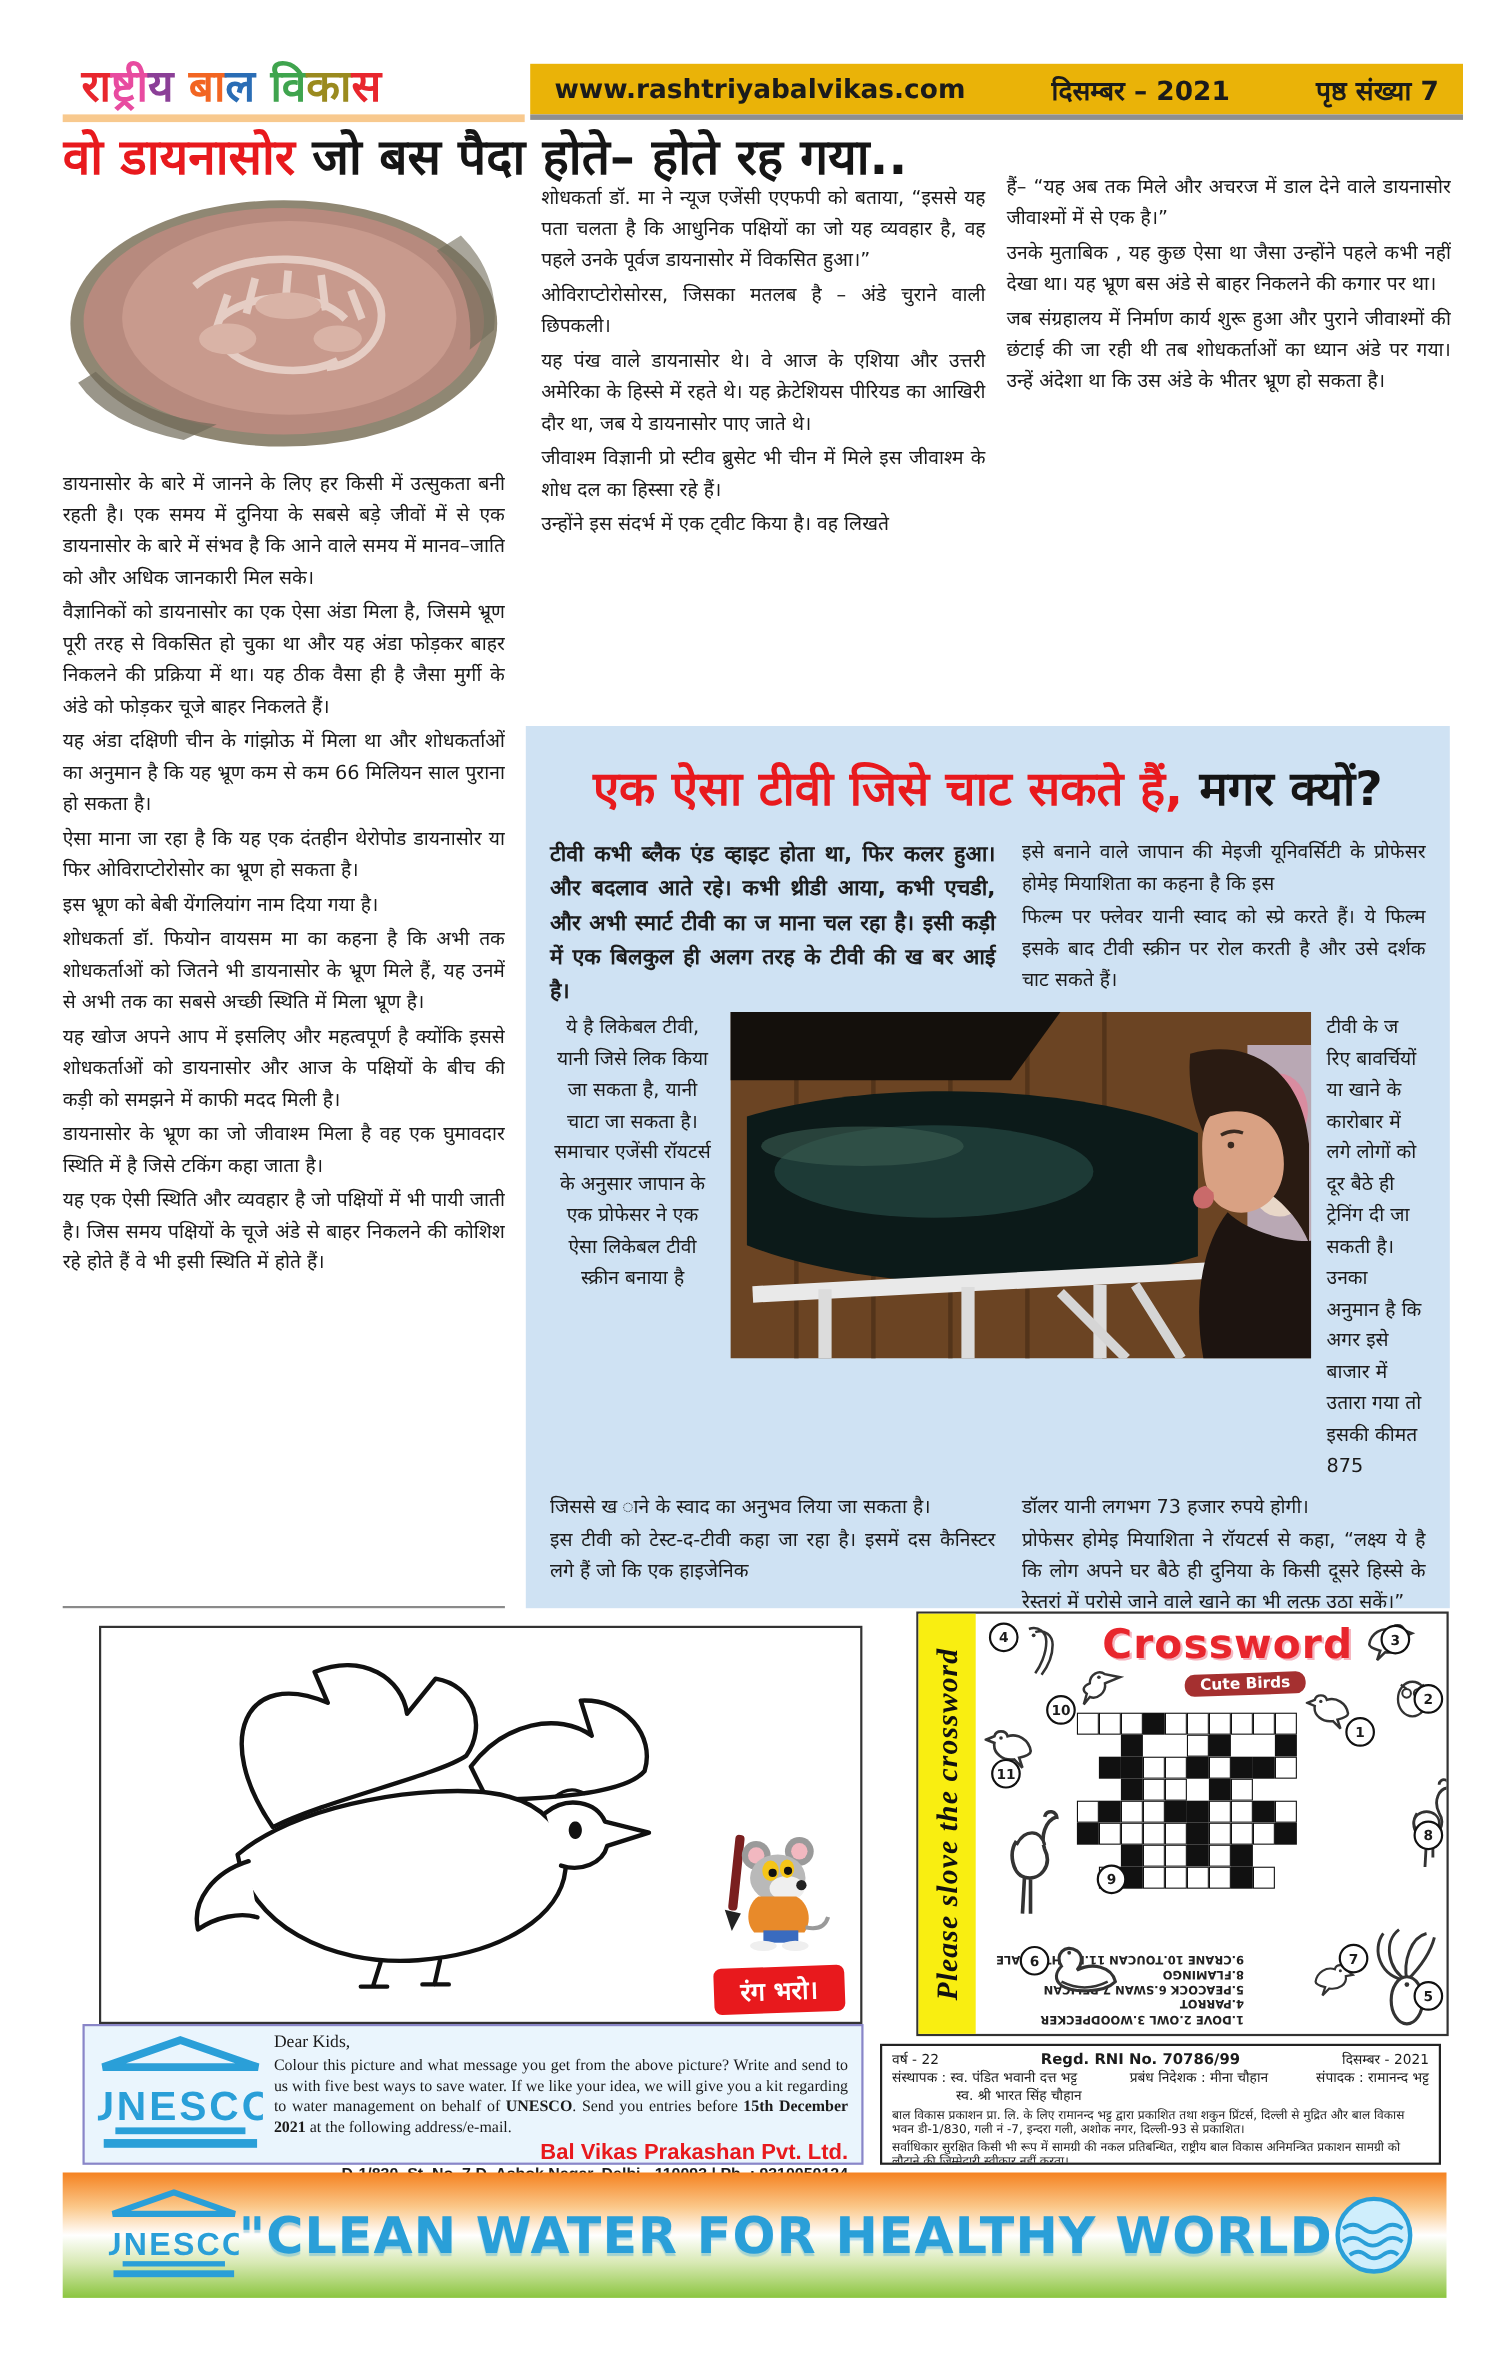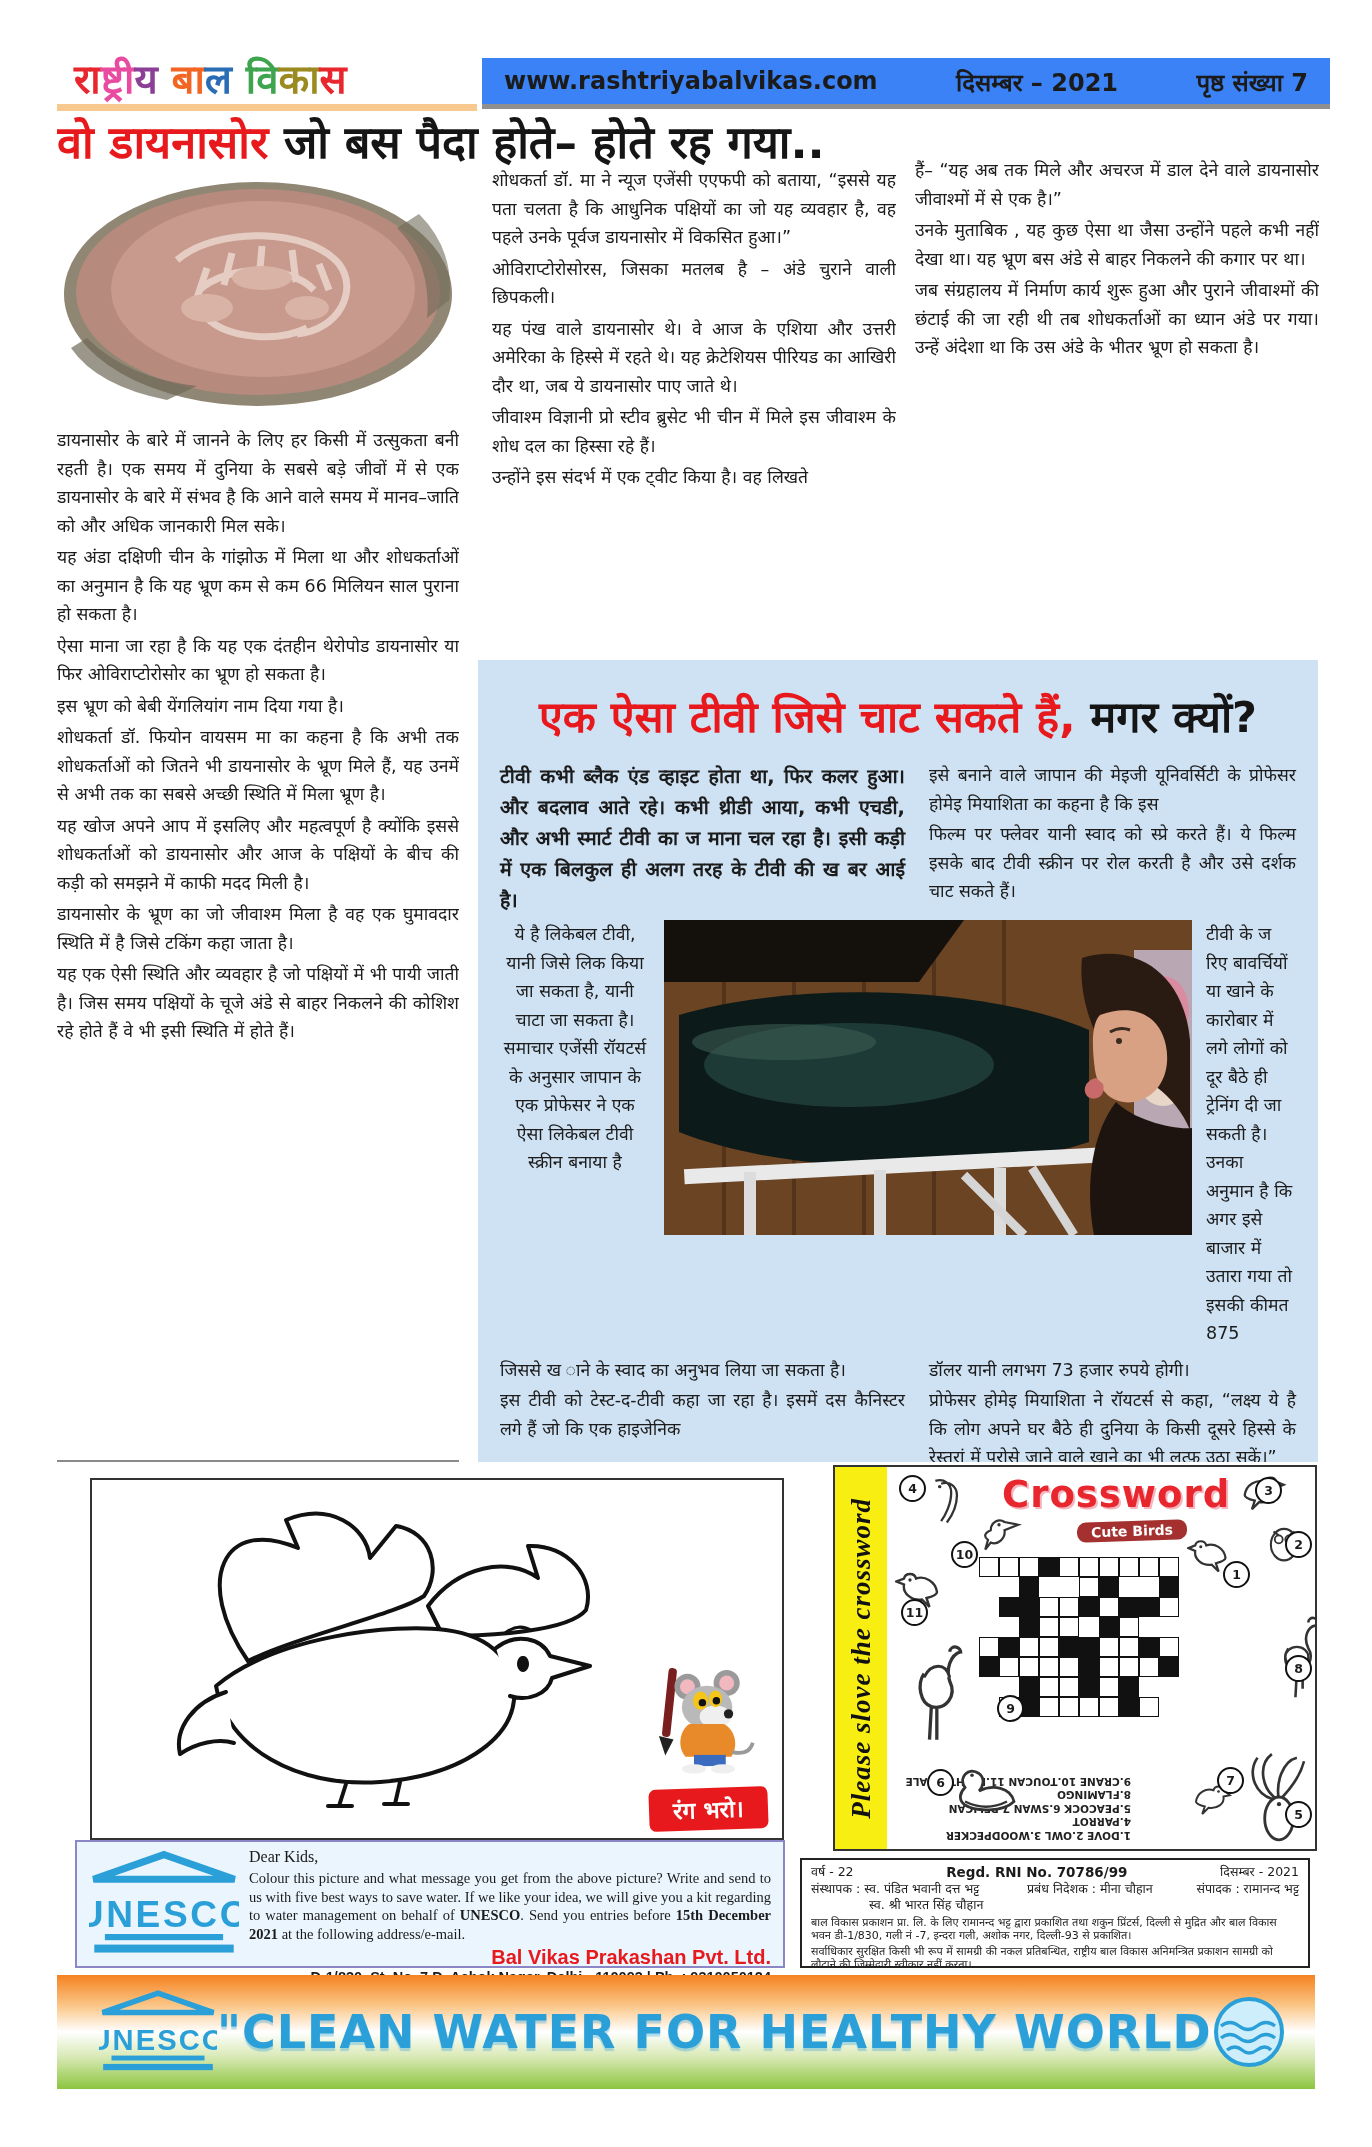--- a/index.html
+++ b/index.html
@@ -1,21 +1,21 @@
 <!DOCTYPE html>
 <html><head>
 <meta charset="utf-8">
 <style>
   html,body{margin:0;padding:0;background:#fff;}
   .page{position:relative;width:1372px;height:2147px;background:#fff;overflow:hidden;
         font-family:"DejaVu Sans","Liberation Sans",sans-serif;color:#1b1b1b;}
   
   .logo{position:absolute;left:74px;top:54px;width:420px;height:52px;font-size:40px;font-weight:bold;line-height:50px;white-space:nowrap;}
   .logo-underline{position:absolute;left:57px;top:104px;width:420px;height:7px;background:#f8c98e;}
-  .head-bar{position:absolute;left:482px;top:58px;width:848px;height:46px;background:#3b82f6;
+  .head-bar{position:absolute;left:482px;top:58px;width:848px;height:46px;background:#eab308;
             display:flex;align-items:center;justify-content:space-between;padding:0 22px;box-sizing:border-box;}
   .head-bar::after{content:"";position:absolute;left:0;right:0;top:46px;height:5px;background:#8f8f8f;}
   .head-site{font-weight:bold;font-size:24px;}
   .head-date,.head-page{font-weight:bold;font-size:24px;}
   
   .main-head{position:absolute;left:57px;top:110px;width:1275px;font-size:45px;font-weight:bold;white-space:nowrap;overflow:hidden;}
   .red{color:#e8191d;}
   .blk{color:#151515;}
   
   .dino-col{position:absolute;font-size:17.5px;line-height:28.5px;text-align:justify;overflow:hidden;}
@@ -119,20 +119,21 @@
         <path d="M150,100 l-10,30 M175,85 l-8,32 M205,78 l-3,34 M235,82 l4,32 M262,96 l10,26"></path>
         <path d="M150,150 C170,170 220,175 250,160"></path>
       </g>
       <g fill="#d9b3a6">
         <ellipse cx="150" cy="140" rx="26" ry="14"></ellipse>
         <ellipse cx="250" cy="140" rx="22" ry="12"></ellipse>
         <ellipse cx="205" cy="110" rx="30" ry="12"></ellipse>
       </g>
     </svg>
     <p>डायनासोर के बारे में जानने के लिए हर किसी में उत्सुकता बनी रहती है। एक समय में दुनिया के सबसे बड़े जीवों में से एक डायनासोर के बारे में संभव है कि आने वाले समय में मानव–जाति को और अधिक जानकारी मिल सके।</p>
+    <p>वैज्ञानिकों को डायनासोर का एक ऐसा अंडा मिला है, जिसमे भ्रूण पूरी तरह से विकसित हो चुका था और यह अंडा फोड़कर बाहर निकलने की प्रक्रिया में था। यह ठीक वैसा ही है जैसा मुर्गी के अंडे को फोड़कर चूजे बाहर निकलते हैं।</p>
     <p>यह अंडा दक्षिणी चीन के गांझोऊ में मिला था और शोधकर्ताओं का अनुमान है कि यह भ्रूण कम से कम 66 मिलियन साल पुराना हो सकता है।</p>
     <p>ऐसा माना जा रहा है कि यह एक दंतहीन थेरोपोड डायनासोर या फिर ओविराप्टोरोसोर का भ्रूण हो सकता है।</p>
     <p>इस भ्रूण को बेबी येंगलियांग नाम दिया गया है।</p>
     <p>शोधकर्ता डॉ. फियोन वायसम मा का कहना है कि अभी तक शोधकर्ताओं को जितने भी डायनासोर के भ्रूण मिले हैं, यह उनमें से अभी तक का सबसे अच्छी स्थिति में मिला भ्रूण है।</p>
     <p>यह खोज अपने आप में इसलिए और महत्वपूर्ण है क्योंकि इससे शोधकर्ताओं को डायनासोर और आज के पक्षियों के बीच की कड़ी को समझने में काफी मदद मिली है।</p>
     <p>डायनासोर के भ्रूण का जो जीवाश्म मिला है वह एक घुमावदार स्थिति में है जिसे टकिंग कहा जाता है।</p>
     <p>यह एक ऐसी स्थिति और व्यवहार है जो पक्षियों में भी पायी जाती है। जिस समय पक्षियों के चूजे अंडे से बाहर निकलने की कोशिश रहे होते हैं वे भी इसी स्थिति में होते हैं।</p>
   </div>
   <div class="col1-rule"></div>
 

